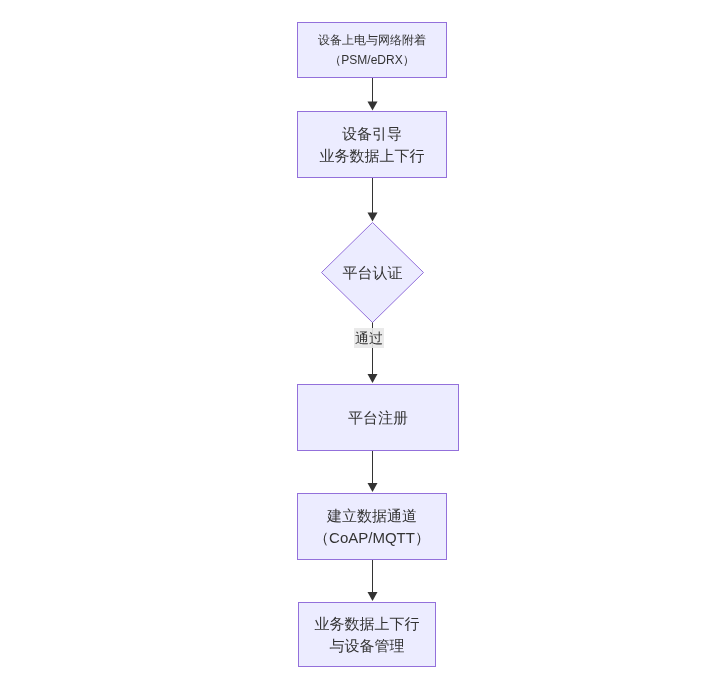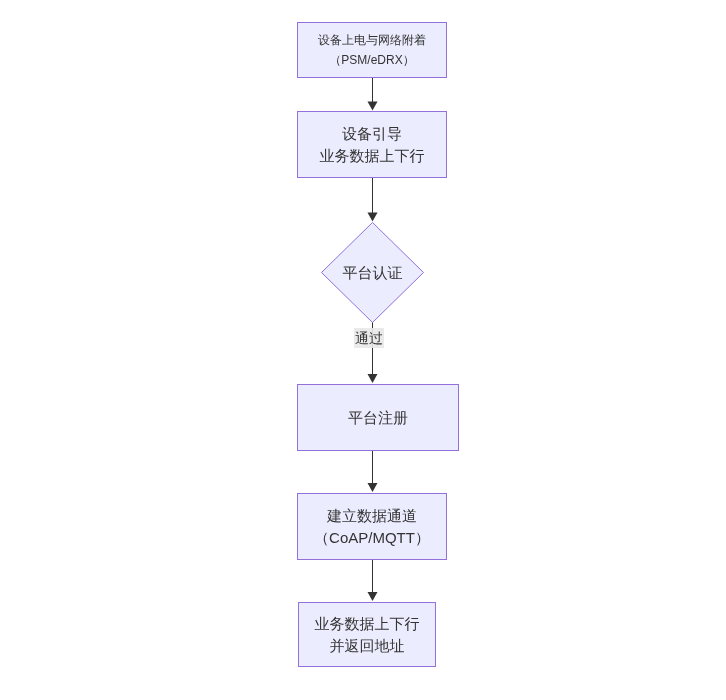--- a/index.html
+++ b/index.html
@@ -128,16 +128,16 @@
     <span>平台注册</span>
   </div>
 
   <div class="node" style="left:297px; top:493px; width:150px; height:67px;">
     <span>建立数据通道</span>
     <span>（CoAP/MQTT）</span>
   </div>
 
   <div class="node" style="left:298px; top:602px; width:138px; height:65px;">
     <span>业务数据上下行</span>
-    <span>并返回地址</span>
+    <span>与设备管理</span>
   </div>
 
 </div>
 
 </body></html>

